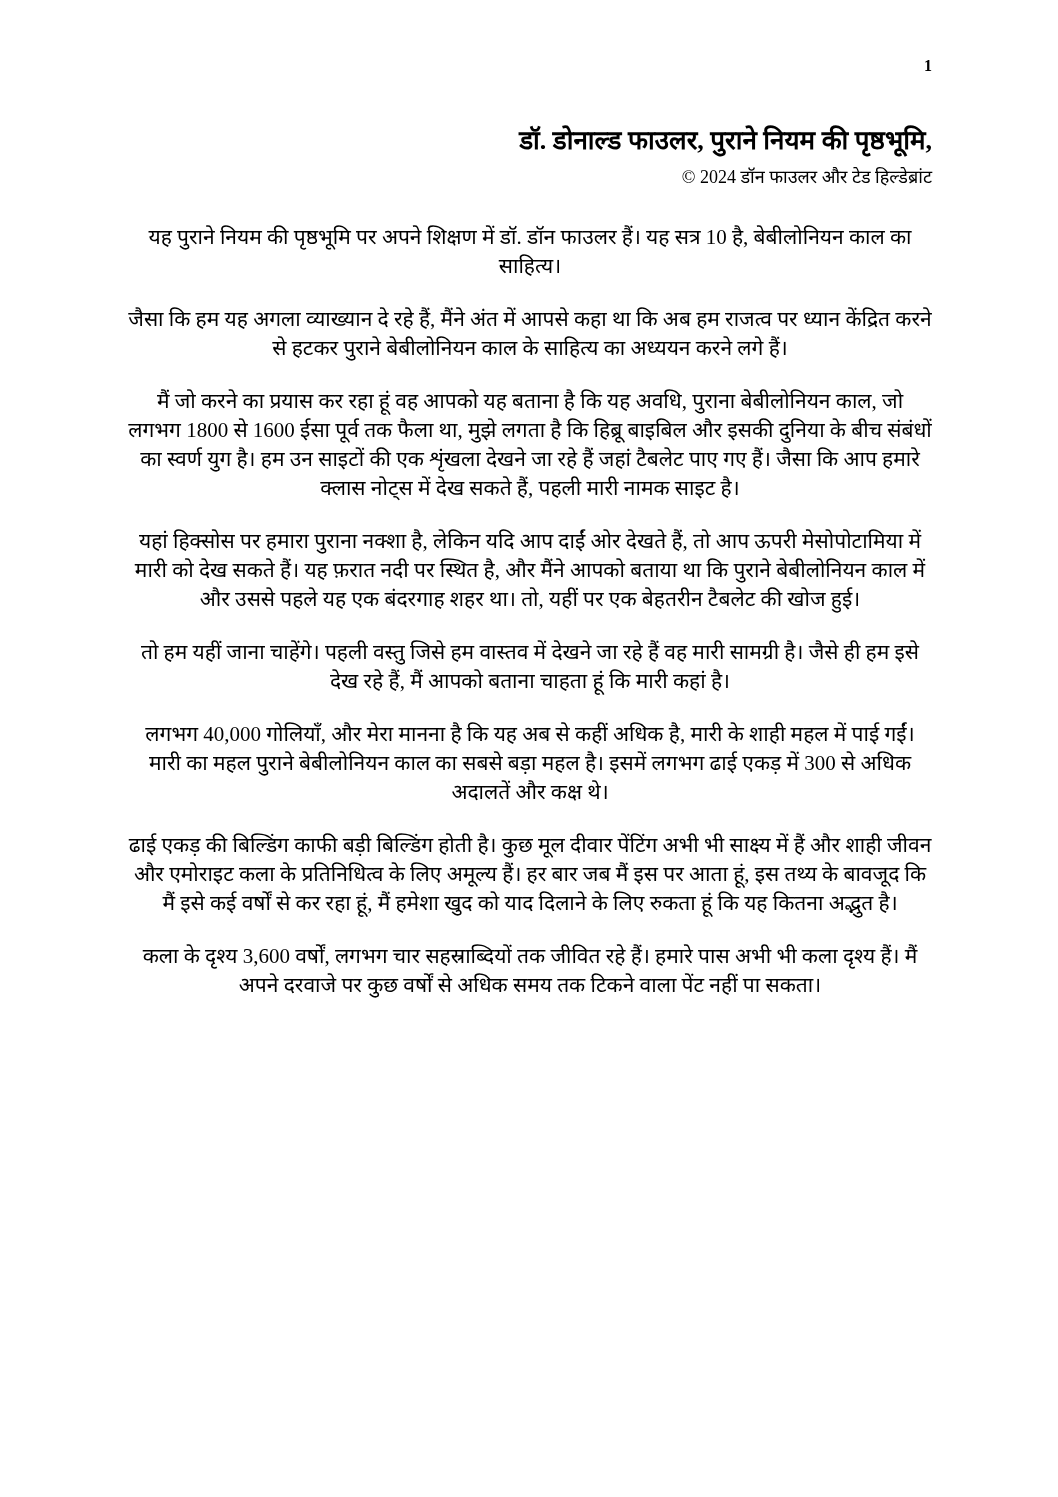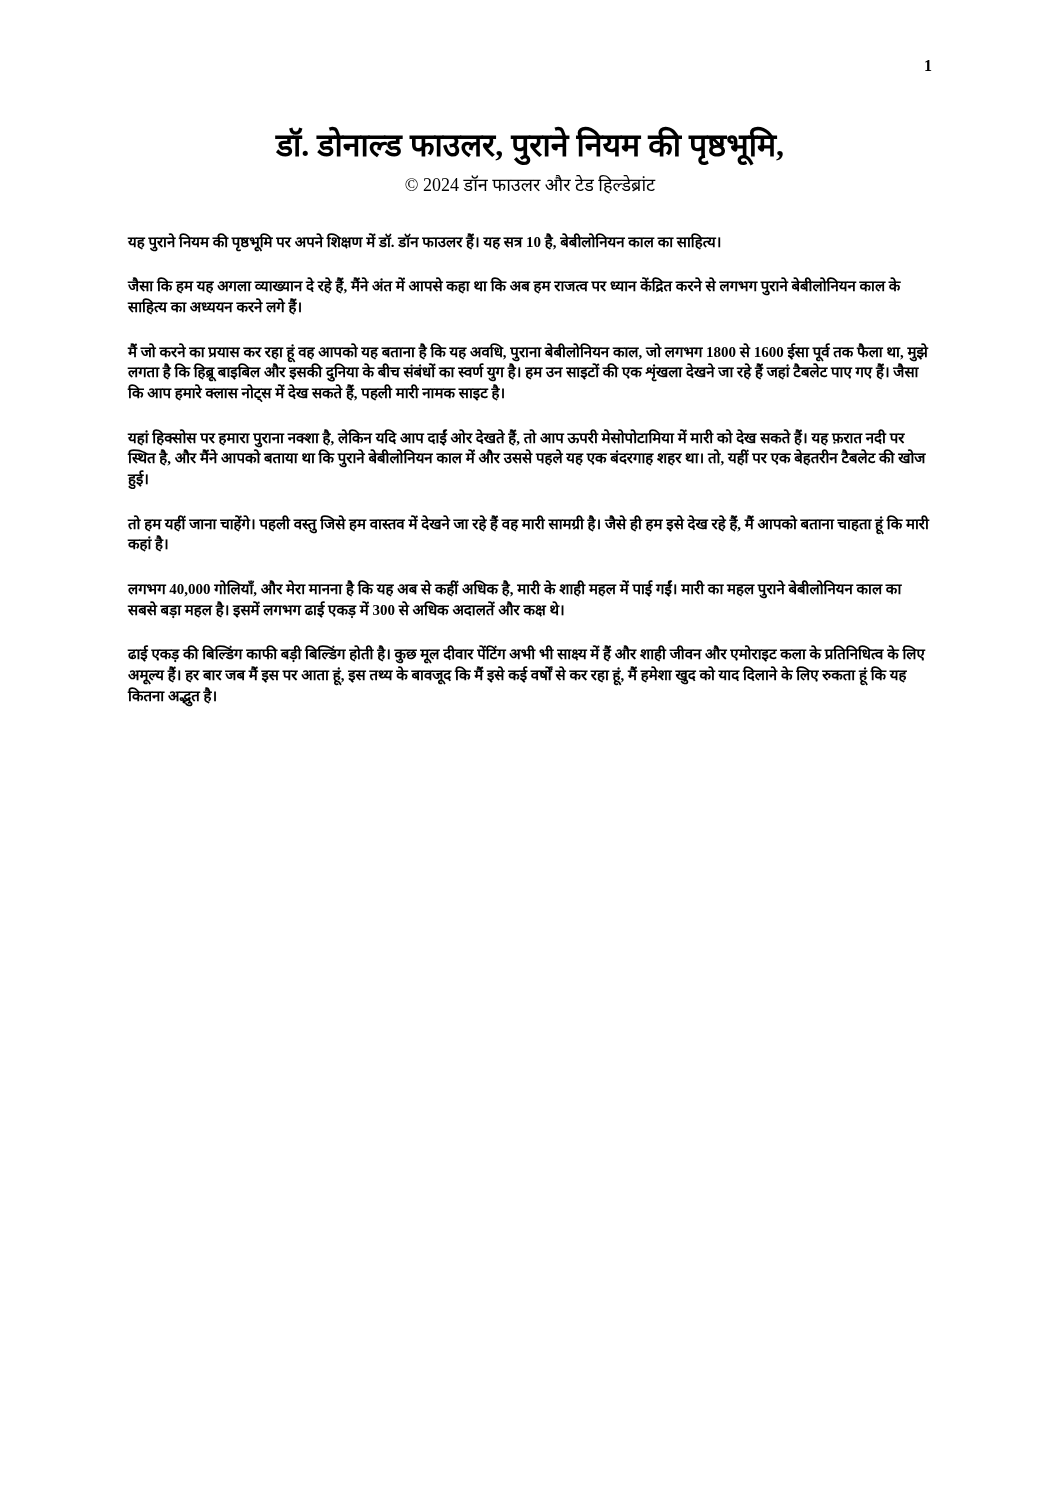--- a/index.html
+++ b/index.html
@@ -26,40 +26,39 @@
   .page-number {
     position: absolute;
     top: 58px;
     right: 126px;
     font-size: 16px;
     font-weight: bold;
     line-height: 1;
   }
   .title {
     margin: 68px 0 0 0;
-    text-align: center;
+    text-align: right;
     font-weight: bold;
-    font-size: 32px;
+    font-size: 26px;
     line-height: 1.38;
   }
   .title .title-line {
     display: block;
   }
   .copyright {
     margin-top: 7px;
-    text-align: center;
+    text-align: right;
     font-size: 18px;
     line-height: 1.3;
   }
   .body {
     margin-top: 34px;
-    font-size: 15px;
+    font-size: 21px;
     line-height: 1.38;
-    text-align: left;
-    font-weight: bold;
+    text-align: center;
   }
   .body p {
     margin: 0 0 24px 0;
   }
   .body p:last-child {
     margin-bottom: 0;
   }
 </style>
 </head>
 <body>
@@ -69,21 +68,22 @@
   <div class="page-number">1</div>
 
   <h1 class="title">
     <span class="title-line">डॉ. डोनाल्ड फाउलर, पुराने नियम की पृष्ठभूमि,</span>
   </h1>
 
   <div class="copyright">© 2024 डॉन फाउलर और टेड हिल्डेब्रांट</div>
 
   <div class="body">
     <p>यह पुराने नियम की पृष्ठभूमि पर अपने शिक्षण में डॉ. डॉन फाउलर हैं। यह सत्र 10 है, बेबीलोनियन काल का साहित्य।</p>
-    <p>जैसा कि हम यह अगला व्याख्यान दे रहे हैं, मैंने अंत में आपसे कहा था कि अब हम राजत्व पर ध्यान केंद्रित करने से लगभग पुराने बेबीलोनियन काल के साहित्य का अध्ययन करने लगे हैं।</p>
+    <p>जैसा कि हम यह अगला व्याख्यान दे रहे हैं, मैंने अंत में आपसे कहा था कि अब हम राजत्व पर ध्यान केंद्रित करने से हटकर पुराने बेबीलोनियन काल के साहित्य का अध्ययन करने लगे हैं।</p>
     <p>मैं जो करने का प्रयास कर रहा हूं वह आपको यह बताना है कि यह अवधि, पुराना बेबीलोनियन काल, जो लगभग 1800 से 1600 ईसा पूर्व तक फैला था, मुझे लगता है कि हिब्रू बाइबिल और इसकी दुनिया के बीच संबंधों का स्वर्ण युग है। हम उन साइटों की एक शृंखला देखने जा रहे हैं जहां टैबलेट पाए गए हैं। जैसा कि आप हमारे क्लास नोट्स में देख सकते हैं, पहली मारी नामक साइट है।</p>
     <p>यहां हिक्सोस पर हमारा पुराना नक्शा है, लेकिन यदि आप दाईं ओर देखते हैं, तो आप ऊपरी मेसोपोटामिया में मारी को देख सकते हैं। यह फ़रात नदी पर स्थित है, और मैंने आपको बताया था कि पुराने बेबीलोनियन काल में और उससे पहले यह एक बंदरगाह शहर था। तो, यहीं पर एक बेहतरीन टैबलेट की खोज हुई।</p>
     <p>तो हम यहीं जाना चाहेंगे। पहली वस्तु जिसे हम वास्तव में देखने जा रहे हैं वह मारी सामग्री है। जैसे ही हम इसे देख रहे हैं, मैं आपको बताना चाहता हूं कि मारी कहां है।</p>
     <p>लगभग 40,000 गोलियाँ, और मेरा मानना है कि यह अब से कहीं अधिक है, मारी के शाही महल में पाई गईं। मारी का महल पुराने बेबीलोनियन काल का सबसे बड़ा महल है। इसमें लगभग ढाई एकड़ में 300 से अधिक अदालतें और कक्ष थे।</p>
     <p>ढाई एकड़ की बिल्डिंग काफी बड़ी बिल्डिंग होती है। कुछ मूल दीवार पेंटिंग अभी भी साक्ष्य में हैं और शाही जीवन और एमोराइट कला के प्रतिनिधित्व के लिए अमूल्य हैं। हर बार जब मैं इस पर आता हूं, इस तथ्य के बावजूद कि मैं इसे कई वर्षों से कर रहा हूं, मैं हमेशा खुद को याद दिलाने के लिए रुकता हूं कि यह कितना अद्भुत है।</p>
+    <p>कला के दृश्य 3,600 वर्षों, लगभग चार सहस्राब्दियों तक जीवित रहे हैं। हमारे पास अभी भी कला दृश्य हैं। मैं अपने दरवाजे पर कुछ वर्षों से अधिक समय तक टिकने वाला पेंट नहीं पा सकता।</p>
   </div>
 
 </div>
 
 </body></html>

